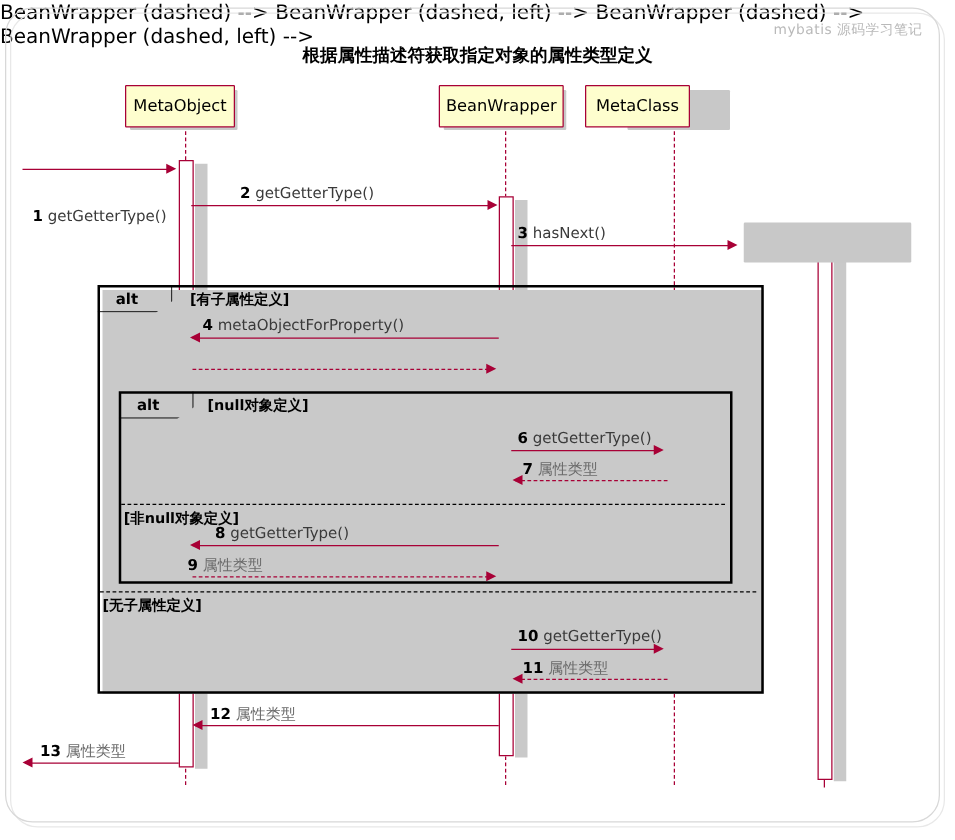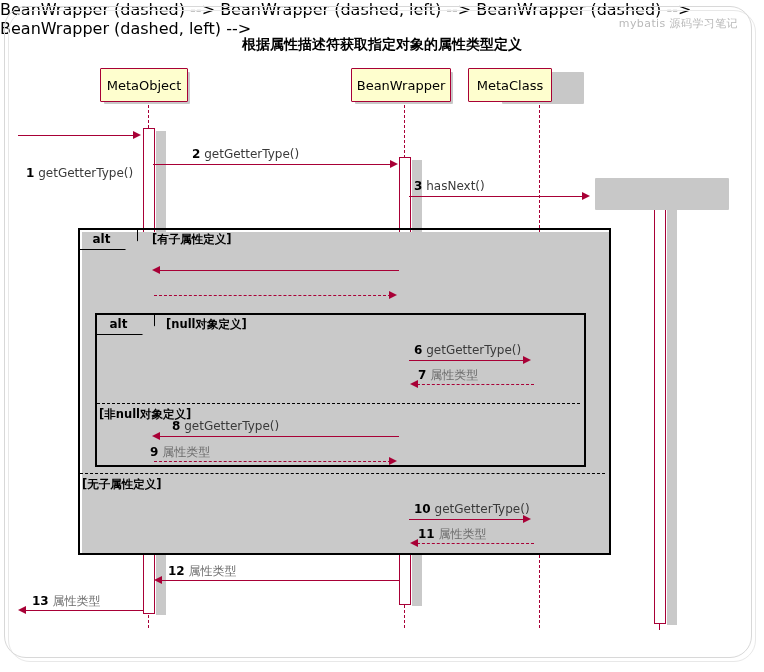--- a/index.html
+++ b/index.html
@@ -171,20 +171,24 @@
   <div class="arrowline" style="left:409px;top:196px;width:175px;"></div>
   <div class="ah right" style="left:582px;top:192px;"></div>
   <div class="mlabel" style="left:414px;top:179px;">
     <b>3</b>
     <span class="mtxt">hasNext()</span>
   </div>
 
   
   <div class="arrowline" style="left:154px;top:270px;width:245px;"></div>
   <div class="ah left" style="left:152px;top:266px;"></div>
+  <div class="mlabel" style="left:162px;top:253px;">
+    <b>4</b>
+    <span class="mtxt">metaObjectForProperty()</span>
+  </div>
 
    BeanWrapper (dashed) --&gt;
   <div class="arrowline dashed" style="left:154px;top:295px;width:237px;"></div>
   <div class="ah right" style="left:389px;top:291px;"></div>
 
   
   <div class="arrowline" style="left:409px;top:360px;width:116px;"></div>
   <div class="ah right" style="left:523px;top:356px;"></div>
   <div class="mlabel" style="left:414px;top:343px;">
     <b>6</b>

